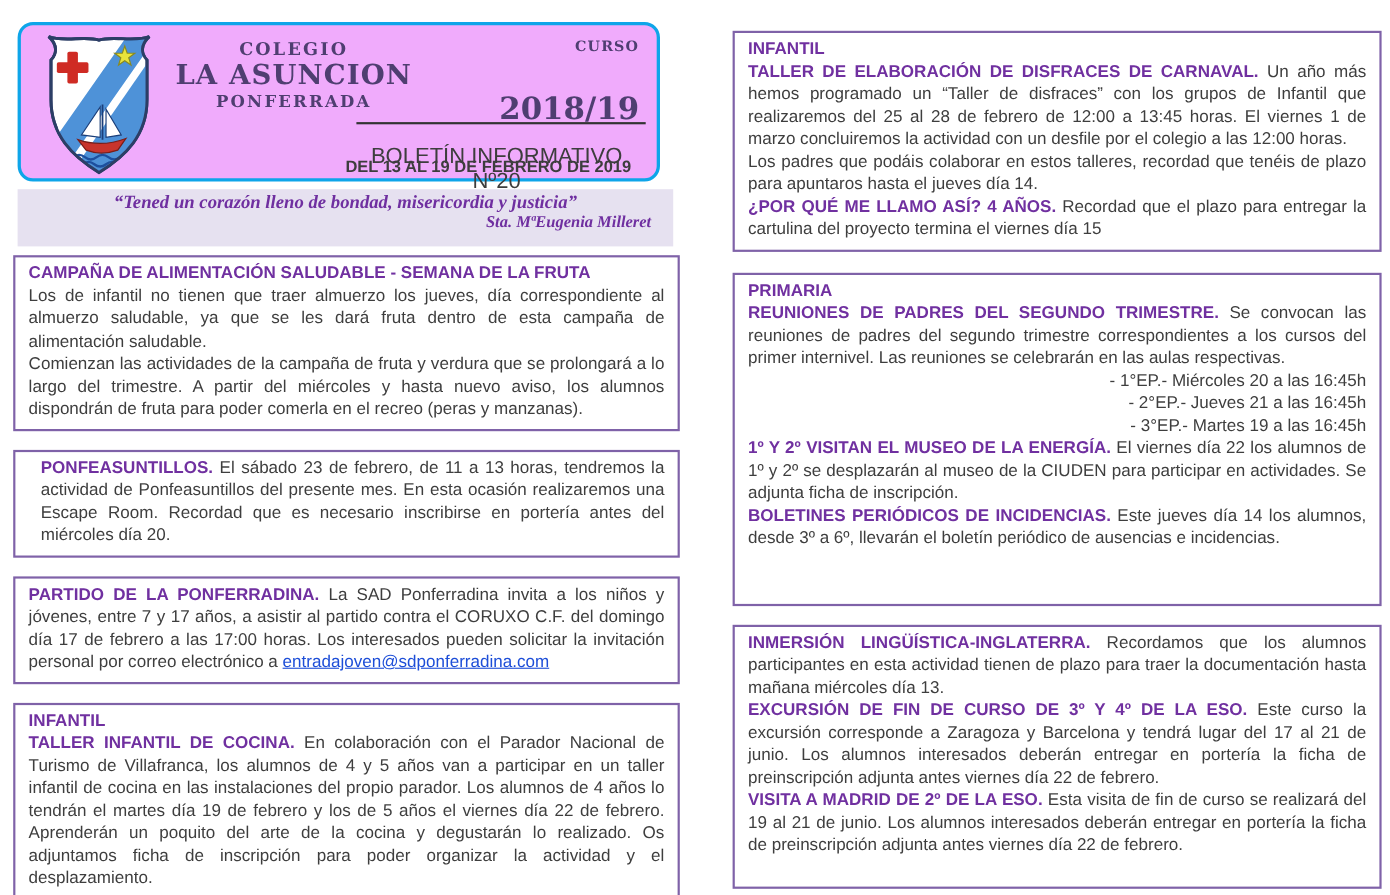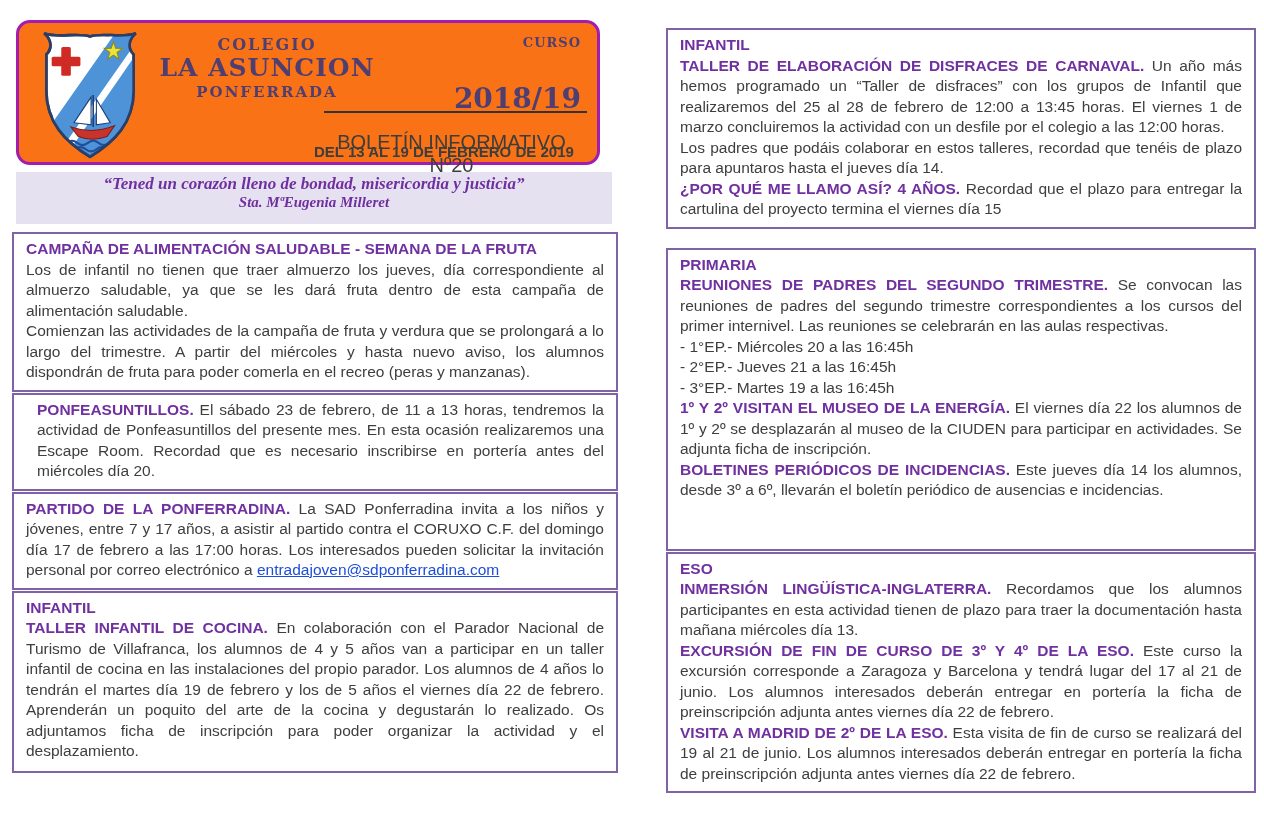--- a/index.html
+++ b/index.html
@@ -5,21 +5,21 @@
   html,body{margin:0;padding:0;background:#ffffff;}
   *{box-sizing:border-box;}
   .page{
     position:relative;width:1264px;height:814px;background:#ffffff;overflow:hidden;
     font-family:"Liberation Sans", sans-serif;color:#3e3e3e;
   }
 
   
   .header-box{
     position:absolute;left:16px;top:20px;width:584px;height:145px;
-    background:#f97316;border:3px solid #a21caf;border-radius:14px;
+    background:#f0abfc;border:3px solid #0ea5e9;border-radius:14px;
   }
   .logo{position:absolute;left:12px;top:6px;width:118px;height:132px;}
   .school-name-block{position:absolute;left:138px;top:12px;width:220px;text-align:center;
     color:#4f3e71;font-family:"DejaVu Serif", serif;font-weight:bold;}
   .school-name-top{font-size:16px;letter-spacing:2px;}
   .school-name-main{font-size:25px;letter-spacing:1px;line-height:1.1;}
   .school-name-sub{font-size:15px;letter-spacing:2px;line-height:1.4;}
   .course-block{position:absolute;right:16px;top:12px;text-align:right;
     color:#4f3e71;font-family:"DejaVu Serif", serif;font-weight:bold;}
   .course-label{font-size:13px;letter-spacing:1px;}
@@ -30,43 +30,43 @@
   .bulletin-dates{position:absolute;left:295px;right:8px;top:120px;
     font-weight:bold;font-size:15px;color:#3d3d3d;}
 
   
   .quote-box{
     position:absolute;left:16px;top:172px;width:596px;height:52px;
     background:#e6e1f0;color:#6f2fa0;
     font-family:"Liberation Serif", serif;font-style:italic;font-weight:bold;
   }
   .quote-text{text-align:center;font-size:17px;padding-top:2px;}
-  .quote-author{text-align:center;font-size:15px;}
+  .quote-author{text-align:right;font-size:15px;padding-right:20px;}
 
   
   .column{position:absolute;}
   .col-left{left:12px;top:232px;width:606px;}
   .col-right{left:666px;top:28px;width:590px;}
 
   .box{
     border:2px solid #7f62a8;background:#ffffff;
-    padding:5px 12px 7px 12px;margin-bottom:1px;
+    padding:5px 12px 7px 12px;margin-bottom:17px;
     font-size:15.5px;line-height:20.5px;text-align:justify;color:#3e3e3e;
   }
   .col-right .box:nth-of-type(1){margin-bottom:19px;}
   .col-left  .box:nth-of-type(1){min-height:154px;}
   .col-left  .box:nth-of-type(2){min-height:94px;padding-left:23px;}
   .col-left  .box:nth-of-type(3){min-height:98px;}
   .col-left  .box:nth-of-type(4){min-height:182px;}
   .col-right .box:nth-of-type(1){min-height:194px;}
   .col-right .box:nth-of-type(2){min-height:303px;}
   .col-right .box:nth-of-type(3){min-height:240px;}
 
   .para{margin:0;}
-  .para.plain{text-align:left;}
+  .para.plain{text-align:right;}
   .lead{color:#7030a0;font-weight:bold;}
   .email-link{color:#1d4ed8;text-decoration:underline;cursor:pointer;}
 </style>
 </head>
 <body>
 
 <div class="page">
 
   <div class="header-box">
     <svg class="logo" viewBox="0 0 100 124" aria-hidden="true">
@@ -140,20 +140,19 @@
       <section class="box">
         <p class="para"><span class="lead">PRIMARIA</span></p>
         <p class="para"><span class="lead">REUNIONES DE PADRES DEL SEGUNDO TRIMESTRE.</span><span class="body-text"> Se convocan las reuniones de padres del segundo trimestre correspondientes a los cursos del primer internivel. Las reuniones se celebrarán en las aulas respectivas.</span></p>
         <p class="para plain"><span class="body-text">- 1°EP.- Miércoles 20 a las 16:45h</span></p>
         <p class="para plain"><span class="body-text">- 2°EP.- Jueves 21 a las 16:45h</span></p>
         <p class="para plain"><span class="body-text">- 3°EP.- Martes 19 a las 16:45h</span></p>
         <p class="para"><span class="lead">1º Y 2º VISITAN EL MUSEO DE LA ENERGÍA.</span><span class="body-text"> El viernes día 22 los alumnos de 1º y 2º se desplazarán al museo de la CIUDEN para participar en actividades. Se adjunta ficha de inscripción.</span></p>
         <p class="para"><span class="lead">BOLETINES PERIÓDICOS DE INCIDENCIAS.</span><span class="body-text"> Este jueves día 14 los alumnos, desde 3º a 6º, llevarán el boletín periódico de ausencias e incidencias.</span></p>
       </section>
       <section class="box">
-        <p class="para"><span class="lead">ESO</span></p>
         <p class="para"><span class="lead">INMERSIÓN LINGÜÍSTICA-INGLATERRA.</span><span class="body-text"> Recordamos que los alumnos participantes en esta actividad tienen de plazo para traer la documentación hasta mañana miércoles día 13.</span></p>
         <p class="para"><span class="lead">EXCURSIÓN DE FIN DE CURSO DE 3º Y 4º DE LA ESO.</span><span class="body-text"> Este curso la excursión corresponde a Zaragoza y Barcelona y tendrá lugar del 17 al 21 de junio. Los alumnos interesados deberán entregar en portería la ficha de preinscripción adjunta antes viernes día 22 de febrero.</span></p>
         <p class="para"><span class="lead">VISITA A MADRID DE 2º DE LA ESO.</span><span class="body-text"> Esta visita de fin de curso se realizará del 19 al 21 de junio. Los alumnos interesados deberán entregar en portería la ficha de preinscripción adjunta antes viernes día 22 de febrero.</span></p>
       </section>
     </div>
 
 </div>
 
 </body></html>

